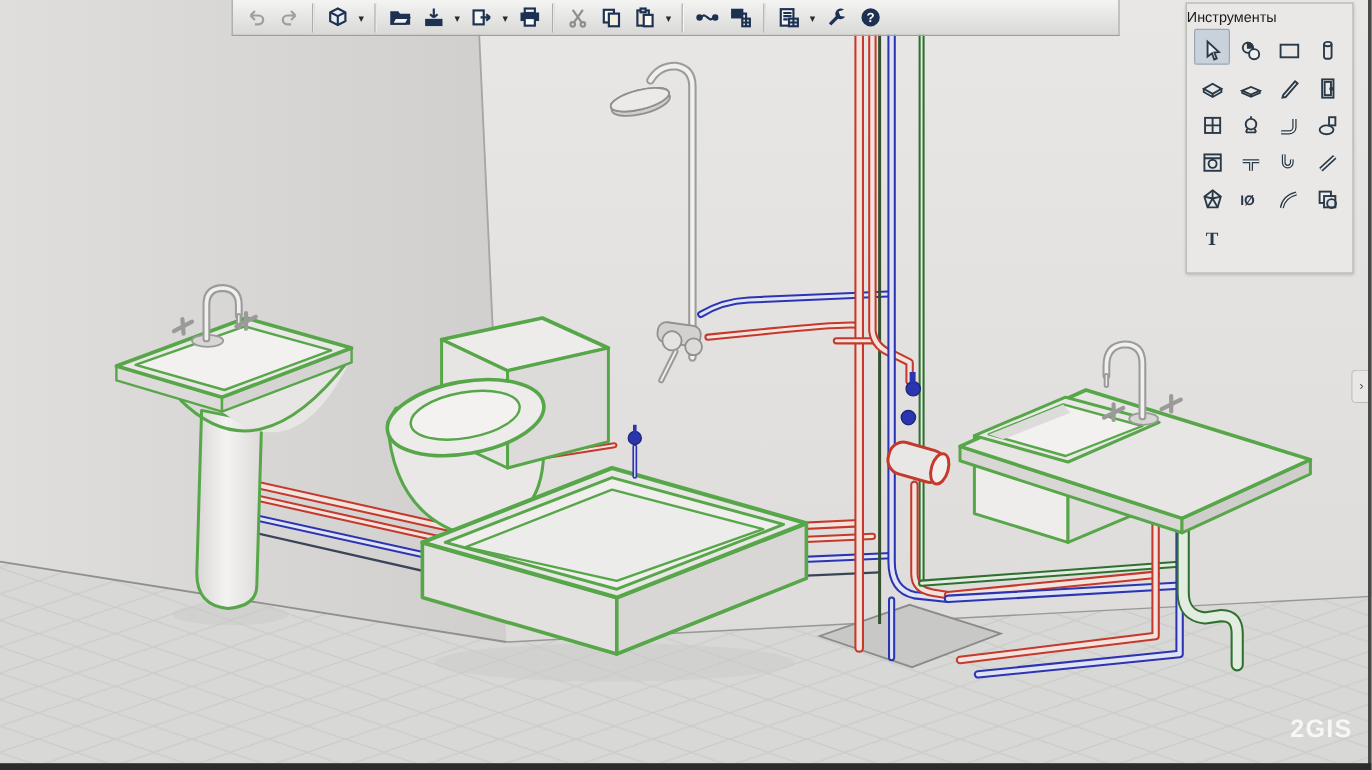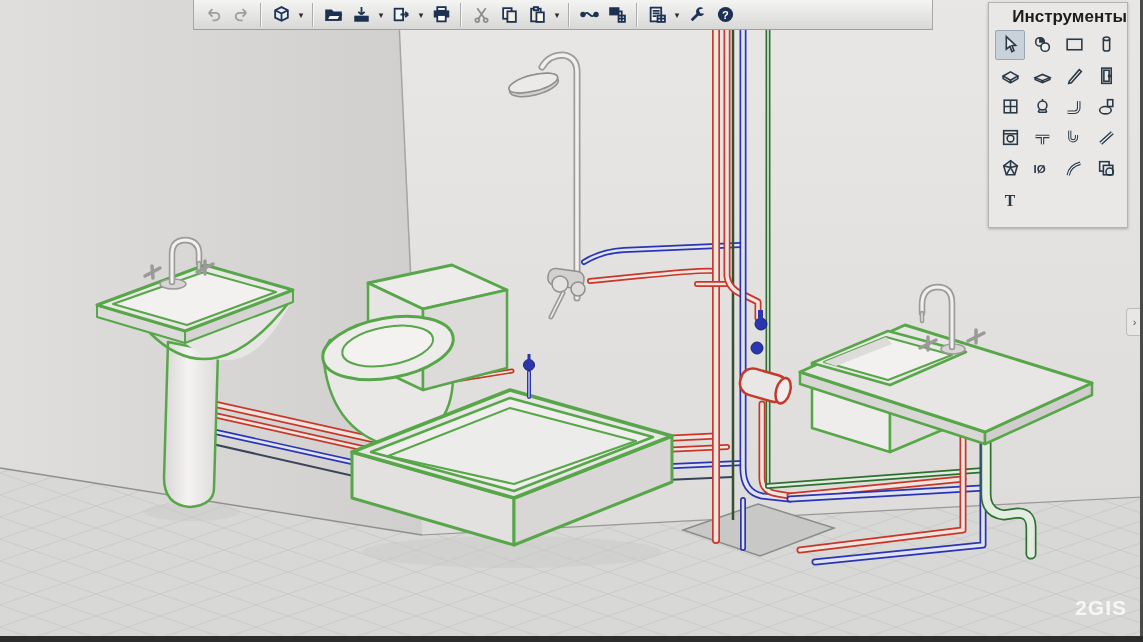--- a/index.html
+++ b/index.html
@@ -22,24 +22,24 @@
     display:flex;align-items:center;justify-content:center;color:#1d3152;cursor:pointer;}
   .tb-btn.disabled{color:#9e9e9c;}
   .tb-btn.gray{color:#8e8e8c;}
   .tb-btn svg{width:19px;height:19px;stroke:currentColor;fill:none;stroke-width:1.7;}
   .dd{font-size:9px;color:#2a2a2a;width:10px;text-align:center;cursor:pointer;user-select:none;}
   .tb-sep{width:1px;height:24px;background:#adadab;border-right:1px solid #f6f6f4;margin:0 4px;}
   
   .tools{position:absolute;left:988px;top:2px;width:140px;height:226px;
     background:#e9e8e6;border:1px solid #b3b3b1;box-shadow:0 1px 3px rgba(0,0,0,.25);
     box-sizing:border-box;}
-  .tools-title{font-size:17px;font-weight:bold;color:#1c1c1c;text-align:right;padding:4px 0 2px;}
+  .tools-title{font-size:12px;font-weight:normal;color:#1c1c1c;text-align:left;padding:4px 0 2px;}
   .tool-grid{display:grid;grid-template-columns:repeat(4,32px);grid-auto-rows:31px;
     justify-content:center;align-items:center;justify-items:center;}
-  .tool-cell{width:28px;height:28px;display:flex;align-items:center;justify-content:center;
+  .tool-cell{width:28px;height:28px;display:flex;align-items:flex-end;justify-content:center;
     color:#2a3947;cursor:pointer;border:1px solid transparent;border-radius:2px;}
   .tool-cell svg{width:21px;height:21px;stroke:currentColor;fill:none;stroke-width:1.5;}
   .tool-cell.selected{background:#c9d1da;border-color:#9aa8b6;}
   
   .expander{position:absolute;left:1126px;top:308px;width:15px;height:26px;
     background:#e8e7e5;border:1px solid #bcbcba;border-right:none;border-radius:4px 0 0 4px;
     display:flex;align-items:center;justify-content:center;font-size:11px;color:#555;cursor:pointer;}
   .bottom-bar{position:absolute;left:0;bottom:0;width:1143px;height:6px;background:#2c2c2c;}
   .right-edge{position:absolute;right:0;top:0;width:3px;height:642px;background:#4a4a48;}
   .watermark{position:absolute;right:16px;bottom:22px;font-size:21px;font-weight:bold;

